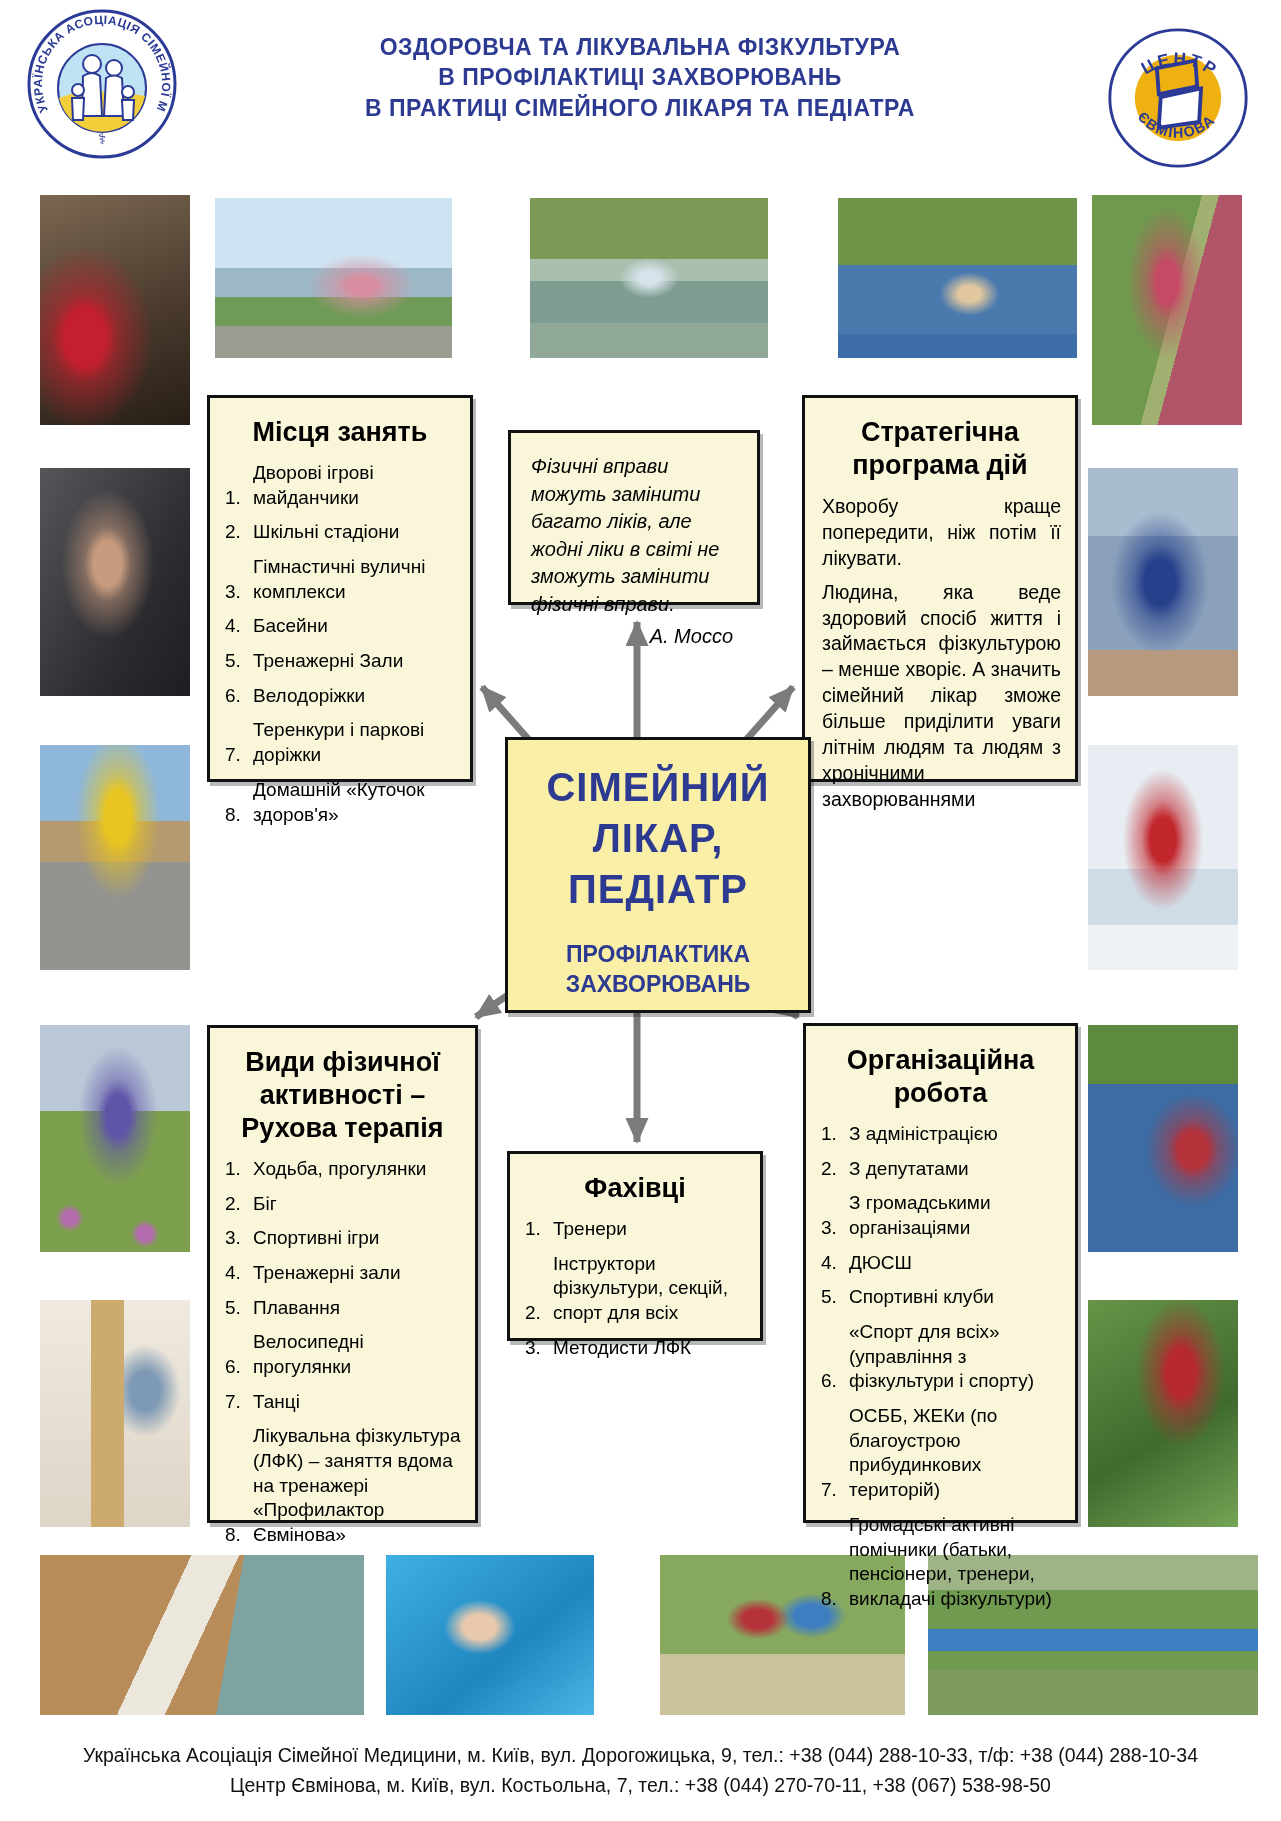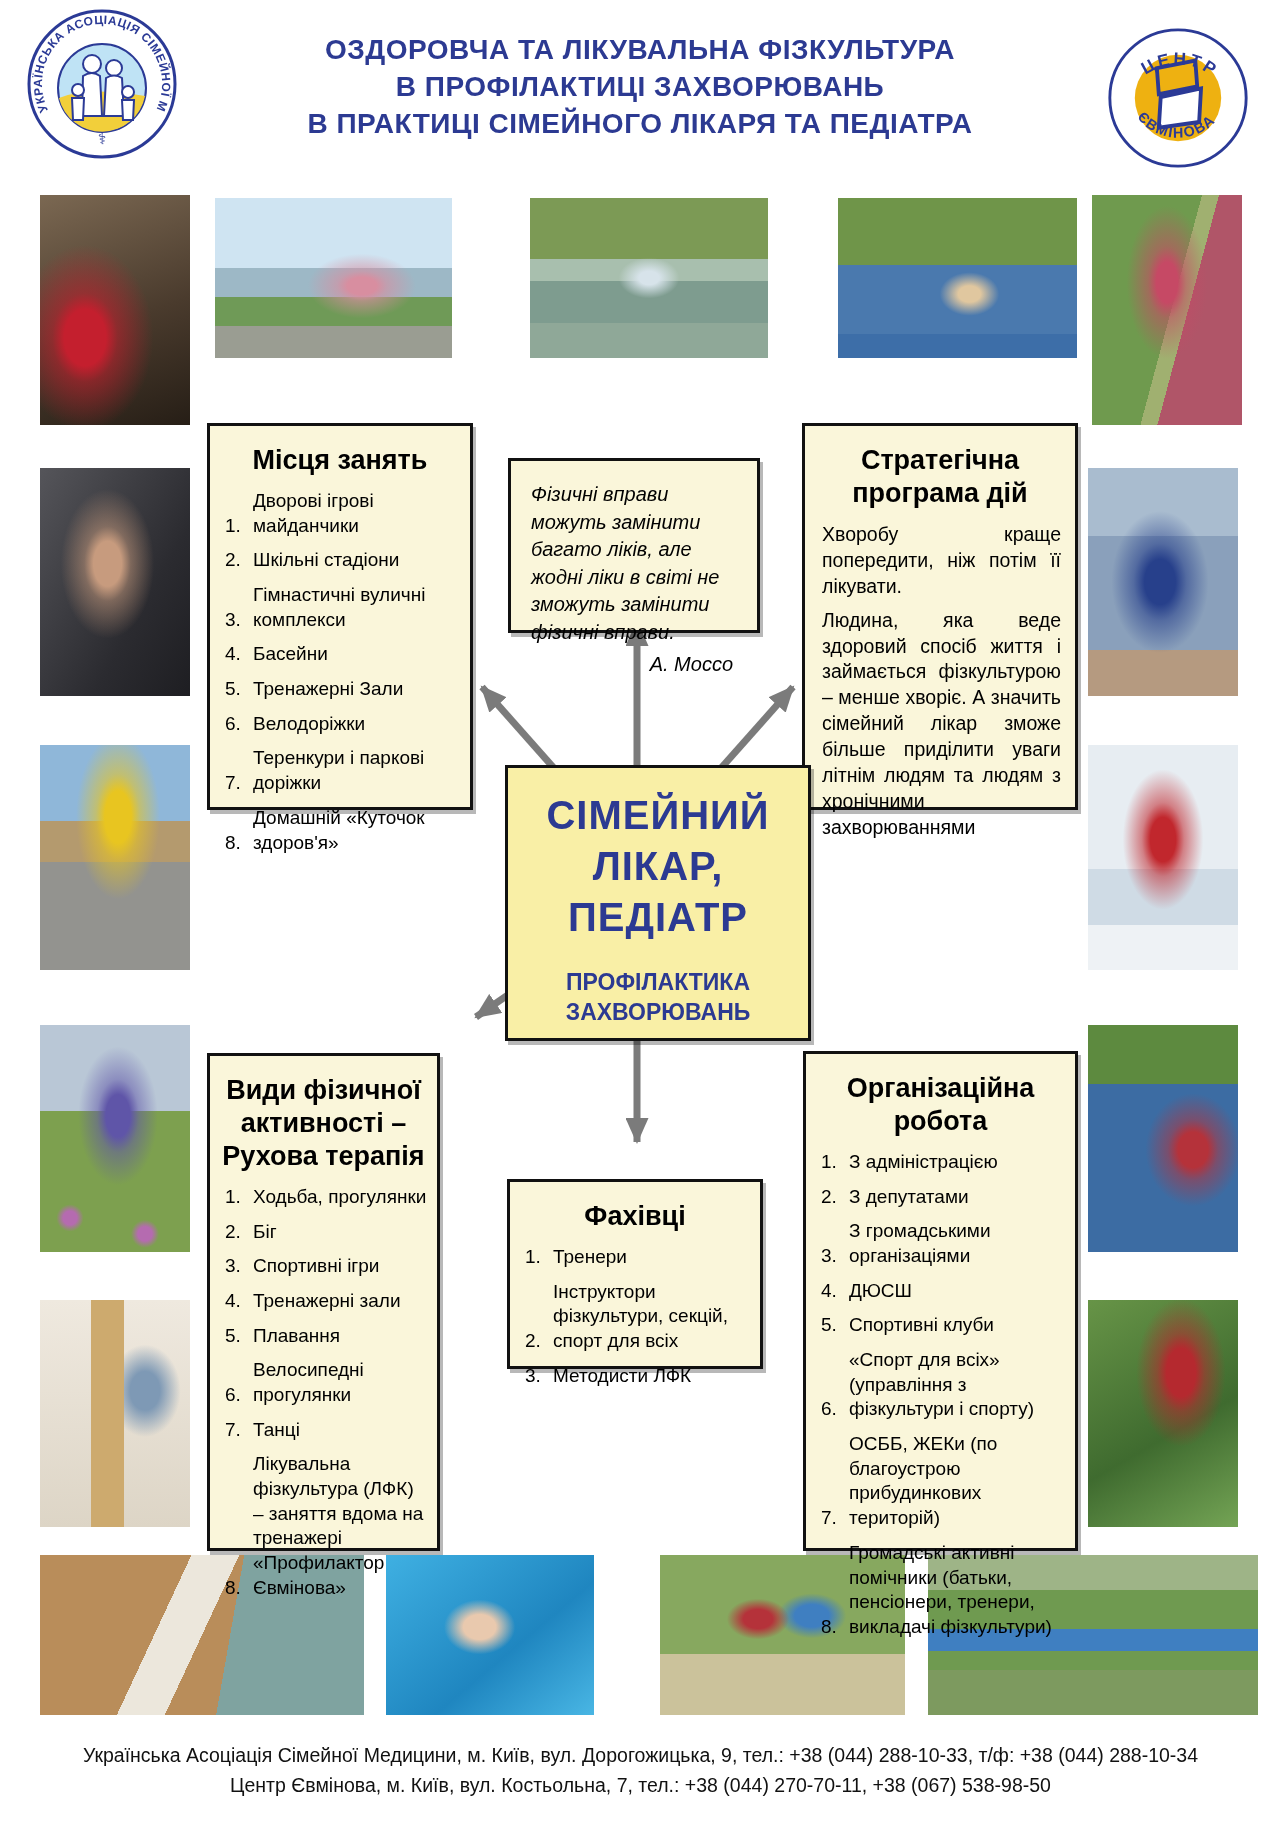--- a/index.html
+++ b/index.html
@@ -1,21 +1,21 @@
 <!DOCTYPE html>
 <html><head>
 <meta charset="utf-8">
 <style>
   html,body{margin:0;padding:0;background:#fff;}
   .page{position:relative;width:1281px;height:1821px;background:#ffffff;overflow:hidden;
         font-family:"Liberation Sans","DejaVu Sans",sans-serif;color:#000;}
 
   
   .title{position:absolute;left:172px;top:32px;width:936px;text-align:center;
-         color:#2c3a92;font-weight:bold;font-size:28px;line-height:1.32;letter-spacing:.5px;}
+         color:#2c3a92;font-weight:bold;font-size:23px;line-height:1.32;letter-spacing:.5px;}
   .logo{position:absolute;}
   .logo-left{left:26px;top:8px;width:152px;height:152px;}
   .logo-right{left:1106px;top:26px;width:144px;height:144px;}
 
   
   .photo{position:absolute;z-index:0;}
   .ph-dancers{left:40px;top:195px;width:150px;height:230px;
     background:radial-gradient(ellipse at 30% 62%,#c41f2e 0 14%,rgba(196,31,46,.55) 22%,rgba(0,0,0,0) 46%),
                linear-gradient(160deg,#7b6852,#4a3b2d 55%,#261e16);}
   .ph-seaside{left:215px;top:198px;width:237px;height:160px;
@@ -69,37 +69,37 @@
                linear-gradient(#87a85f 0 62%,#cbc29b 62%);}
   .ph-playground{left:928px;top:1555px;width:330px;height:160px;
     background:linear-gradient(rgba(0,0,0,0) 0 46%,#3f7fc1 46% 60%,rgba(0,0,0,0) 60%),
                linear-gradient(#9eb487 0 22%,#6f9a50 22% 72%,#7d9a5f 72%);}
 
   
   .arrows{position:absolute;left:0;top:0;width:1281px;height:1821px;z-index:1;}
 
   
   .box{position:absolute;background:#faf6da;border:3px solid #111;box-sizing:border-box;
-       box-shadow:3px 4px 0 rgba(0,0,0,.28);z-index:2;margin-top:28px;}
+       box-shadow:3px 4px 0 rgba(0,0,0,.28);z-index:2;}
   .box h2{font-size:27px;font-weight:bold;text-align:center;margin:18px 10px 12px;line-height:1.22;}
   .box ol{list-style:none;margin:4px 0 0;padding:0 8px 0 15px;counter-reset:it;}
   .box li{display:flex;counter-increment:it;font-size:19px;line-height:1.3;margin-bottom:10px;align-items:flex-end;}
   .li-num{flex:0 0 28px;}
   .li-num::before{content:counter(it) ".";}
   .box-places{left:207px;top:395px;width:266px;height:387px;}
   .box-quote{left:508px;top:430px;width:252px;height:175px;}
   .quote-text{font-style:italic;font-size:20px;line-height:1.38;margin:20px 14px 6px 20px;}
   .quote-author{font-style:italic;font-size:20px;text-align:right;margin:2px 24px 0 0;}
   .box-strategy{left:802px;top:395px;width:276px;height:387px;}
   .box-strategy p{font-size:19.5px;line-height:1.33;text-align:justify;margin:0 14px 8px 17px;}
   .box-center{left:505px;top:737px;width:306px;height:276px;background:#f9efa6;text-align:center;z-index:3;}
   .center-line{font-size:40px;font-weight:bold;color:#2c3a92;line-height:1.27;letter-spacing:1px;}
   .center-line:first-child{margin-top:22px;}
   .center-sub{font-size:23px;font-weight:bold;color:#2c3a92;line-height:1.3;margin:26px 18px 0;}
-  .box-activities{left:207px;top:1025px;width:233px;height:498px;}
+  .box-activities{left:207px;top:1025px;width:271px;height:498px;}
   .box-specialists{left:507px;top:1151px;width:256px;height:190px;}
   .box-organization{left:803px;top:1023px;width:275px;height:500px;}
 
   
   .footer{position:absolute;left:0;top:1740px;width:1281px;text-align:center;
           font-size:19.5px;line-height:1.55;color:#111;z-index:2;}
 </style>
 </head>
 <body>
 

